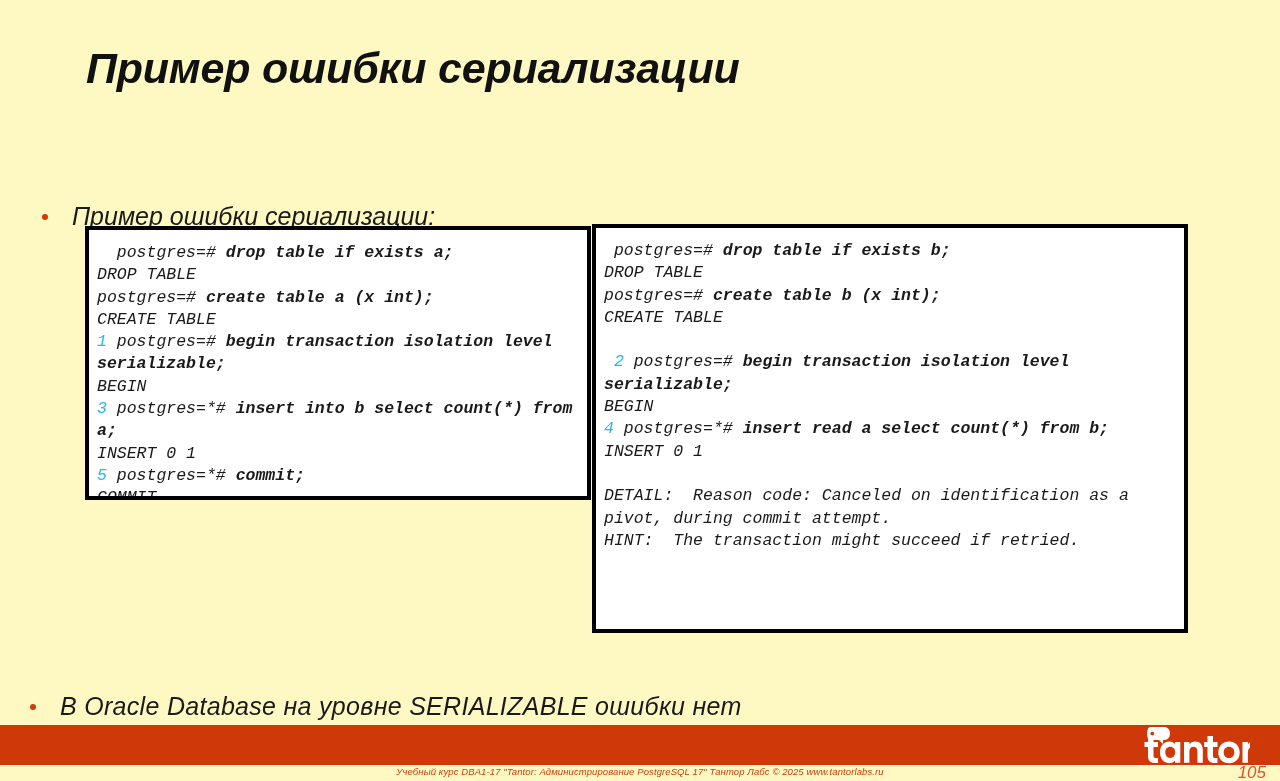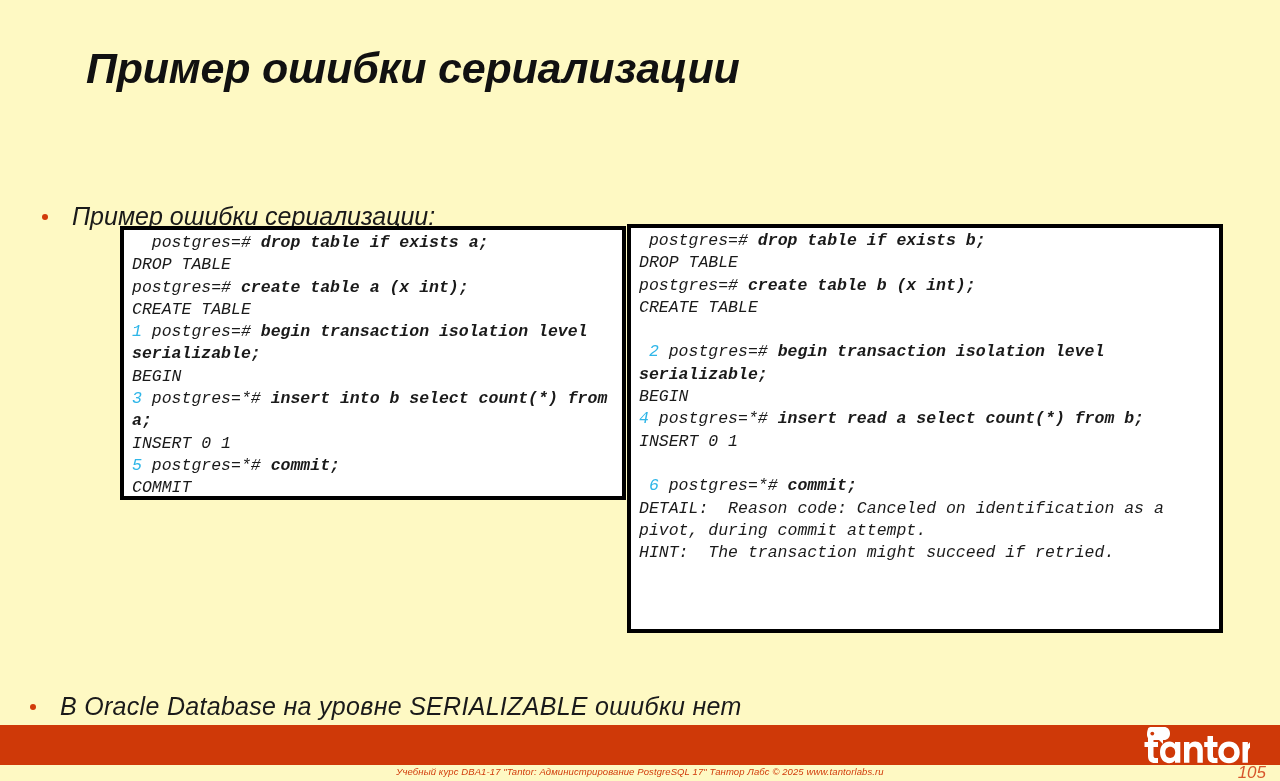--- a/index.html
+++ b/index.html
@@ -69,22 +69,21 @@
   .code-panel {
     position: absolute;
     background: #ffffff;
     border: 4px solid #000000;
     box-sizing: border-box;
     font-family: "Liberation Mono", "DejaVu Sans Mono", monospace;
     font-size: 16.5px;
     line-height: 22.3px;
     color: #1a1a1a;
     overflow: hidden;
-    padding: 2px 6px 4px 8px;
-    margin-left: 35px;
+    padding: 12px 6px 4px 8px;
   }
   #code-panel-left {
     left: 85px;
     top: 226px;
     width: 506px;
     height: 274px;
   }
   #code-panel-right {
     left: 592px;
     top: 224px;
@@ -173,21 +172,20 @@
       <div class="code-line"><span> postgres=# </span><span class="kw">drop table if exists b;</span></div>
       <div class="code-line"><span>DROP TABLE</span></div>
       <div class="code-line"><span>postgres=# </span><span class="kw">create table b (x int);</span></div>
       <div class="code-line"><span>CREATE TABLE</span></div>
       <div class="code-line blank"></div>
       <div class="code-line"><span class="num"> 2 </span><span>postgres=# </span><span class="kw">begin transaction isolation level serializable;</span></div>
       <div class="code-line"><span>BEGIN</span></div>
       <div class="code-line"><span class="num">4 </span><span>postgres=*# </span><span class="kw">insert read a select count(*) from b;</span></div>
       <div class="code-line"><span>INSERT 0 1</span></div>
       <div class="code-line blank"></div>
-      <div class="code-line"><span class="num"> 6 </span><span>postgres=*# </span><span class="kw">commit;</span></div>
       <div class="code-line"><span>DETAIL:  Reason code: Canceled on identification as a pivot, during commit attempt.</span></div>
       <div class="code-line"><span>HINT:  The transaction might succeed if retried.</span></div>
     </div>
 
   <div class="bullet-row" id="bullet-bottom">
     <span class="bullet-dot"></span>
     <span class="bullet-text">В Oracle Database на уровне SERIALIZABLE ошибки нет</span>
   </div>
 
   <div class="footer-bar"></div>

